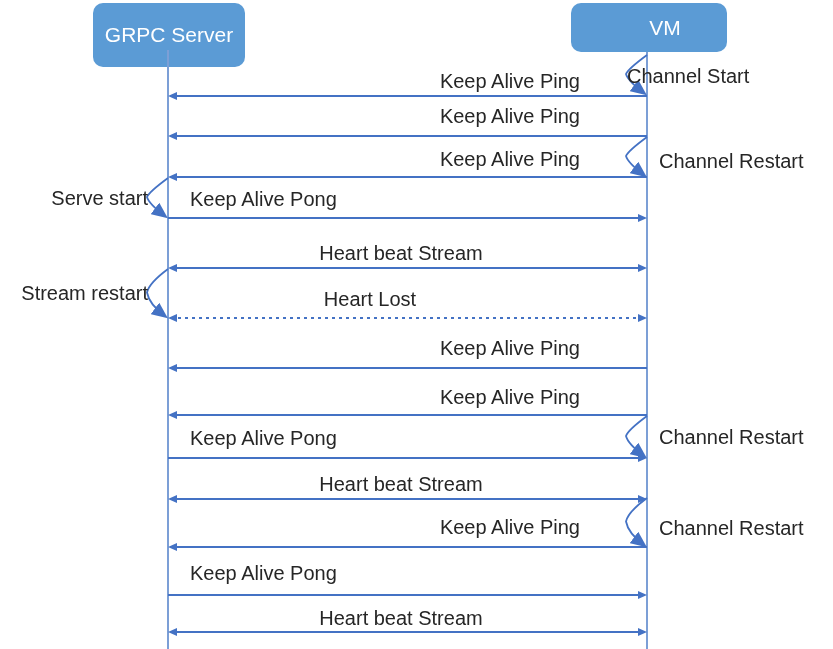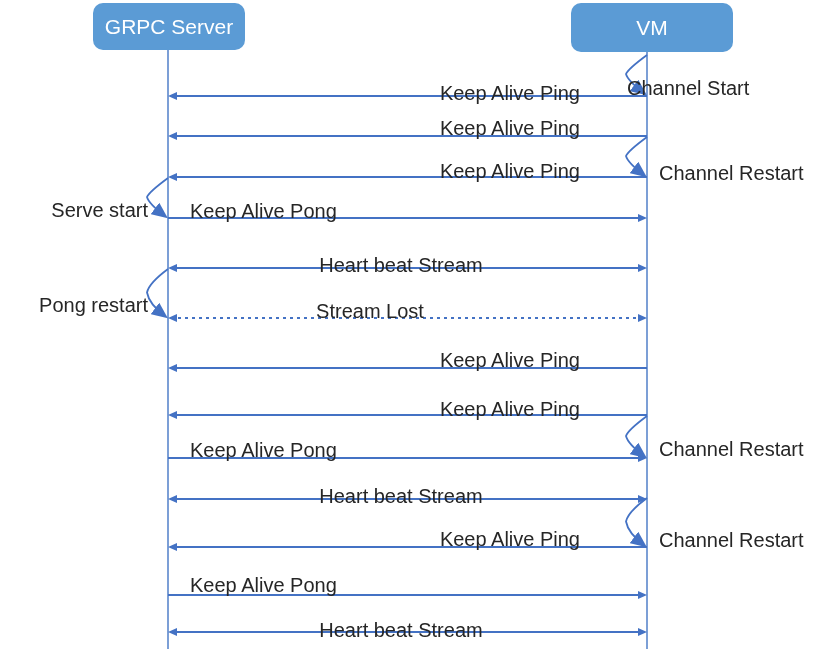--- a/index.html
+++ b/index.html
@@ -13,34 +13,34 @@
   }
   .lifeline{position:absolute;width:2px;background:#7C9FD6;}
   .msg-line{position:absolute;height:2px;background:#4472C4;}
   .msg-line.dashed{
     background:repeating-linear-gradient(90deg,#4472C4 0 3px,transparent 3px 7px);
   }
   .head{position:absolute;width:0;height:0;border-style:solid;}
   .head.hl{border-width:4px 9px 4px 0;border-color:transparent #4472C4 transparent transparent;}
   .head.hr{border-width:4px 0 4px 9px;border-color:transparent transparent transparent #4472C4;}
   .msg-label,.ann-label{
-    position:absolute;font-size:20px;line-height:26px;color:#262626;white-space:nowrap;margin-top:12px;
+    position:absolute;font-size:20px;line-height:26px;color:#262626;white-space:nowrap;
   }
   svg.overlay{position:absolute;left:0;top:0;pointer-events:none;}
   .curve{fill:none;stroke:#4472C4;stroke-width:1.8px;}
 </style>
 </head>
 <body>
 
 <div id="stage">
 
-  <div class="actor" style="left:93px;top:3px;width:152px;height:47px;">
+  <div class="actor" style="left:93px;top:3px;width:152px;height:64px;">
     <span>GRPC Server</span>
   </div>
-  <div class="actor" style="left:571px;top:3px;width:162px;height:49px;">
+  <div class="actor" style="left:571px;top:3px;width:124px;height:49px;padding-left:32px;">
     <span>VM</span>
   </div>
 
   <div class="lifeline" style="left:167px;top:50px;height:599px;"></div>
   <div class="lifeline" style="left:646px;top:52px;height:597px;"></div>
 
   <div id="messages">
       <div class="msg-line" style="left: 171px; top: 95px; width: 476px;"></div>
       <div class="head hl" style="left: 168px; top: 92px;"></div>
       <div class="msg-label" style="left: 250px; width: 330px; top: 68px; text-align: right;">Keep Alive Ping</div>
@@ -53,21 +53,21 @@
       <div class="msg-line" style="left: 168px; top: 217px; width: 476px;"></div>
       <div class="head hr" style="left: 638px; top: 214px;"></div>
       <div class="msg-label" style="left: 190px; width: 330px; top: 186px; text-align: left;">Keep Alive Pong</div>
       <div class="msg-line" style="left: 171px; top: 267px; width: 473px;"></div>
       <div class="head hl" style="left: 168px; top: 264px;"></div>
       <div class="head hr" style="left: 638px; top: 264px;"></div>
       <div class="msg-label" style="left: 168px; width: 466px; top: 240px; text-align: center;">Heart beat Stream</div>
       <div class="msg-line dashed" style="left: 171px; top: 317px; width: 473px;"></div>
       <div class="head hl" style="left: 168px; top: 314px;"></div>
       <div class="head hr" style="left: 638px; top: 314px;"></div>
-      <div class="msg-label" style="left: 168px; width: 404px; top: 286px; text-align: center;">Stream Lost</div>
+      <div class="msg-label" style="left: 168px; width: 404px; top: 286px; text-align: center;">Heart Lost</div>
       <div class="msg-line" style="left: 171px; top: 367px; width: 476px;"></div>
       <div class="head hl" style="left: 168px; top: 364px;"></div>
       <div class="msg-label" style="left: 250px; width: 330px; top: 335px; text-align: right;">Keep Alive Ping</div>
       <div class="msg-line" style="left: 171px; top: 414px; width: 476px;"></div>
       <div class="head hl" style="left: 168px; top: 411px;"></div>
       <div class="msg-label" style="left: 250px; width: 330px; top: 384px; text-align: right;">Keep Alive Ping</div>
       <div class="msg-line" style="left: 168px; top: 457px; width: 476px;"></div>
       <div class="head hr" style="left: 638px; top: 454px;"></div>
       <div class="msg-label" style="left: 190px; width: 330px; top: 425px; text-align: left;">Keep Alive Pong</div>
       <div class="msg-line" style="left: 171px; top: 498px; width: 473px;"></div>
@@ -98,18 +98,18 @@
         <path d="M 168 178 Q 149 192 147 197 Q 149 204 165 216" class="curve" marker-end="url(#ah)"></path>
         <path d="M 168 269 Q 149 283 147 292.5 Q 149 304 165 316" class="curve" marker-end="url(#ah)"></path>
         <path d="M 647 416 Q 628 430 626 436 Q 628 444 644 456" class="curve" marker-end="url(#ah)"></path>
         <path d="M 647 498 Q 628 512 626 521.5 Q 628 533 644 545" class="curve" marker-end="url(#ah)"></path>
       </g>
   </svg>
   <div id="annotations">
       <div class="ann-label" style="left: 627px; top: 63px;">Channel Start</div>
       <div class="ann-label" style="left: 659px; top: 148px;">Channel Restart</div>
       <div class="ann-label" style="right: 685px; top: 185px; text-align: left;">Serve start</div>
-      <div class="ann-label" style="right: 685px; top: 280px; text-align: right;">Pong restart</div>
+      <div class="ann-label" style="right: 685px; top: 280px; text-align: right;">Stream restart</div>
       <div class="ann-label" style="left: 659px; top: 424px;">Channel Restart</div>
       <div class="ann-label" style="left: 659px; top: 515px;">Channel Restart</div>
     </div>
 
 </div>
 
 </body></html>

